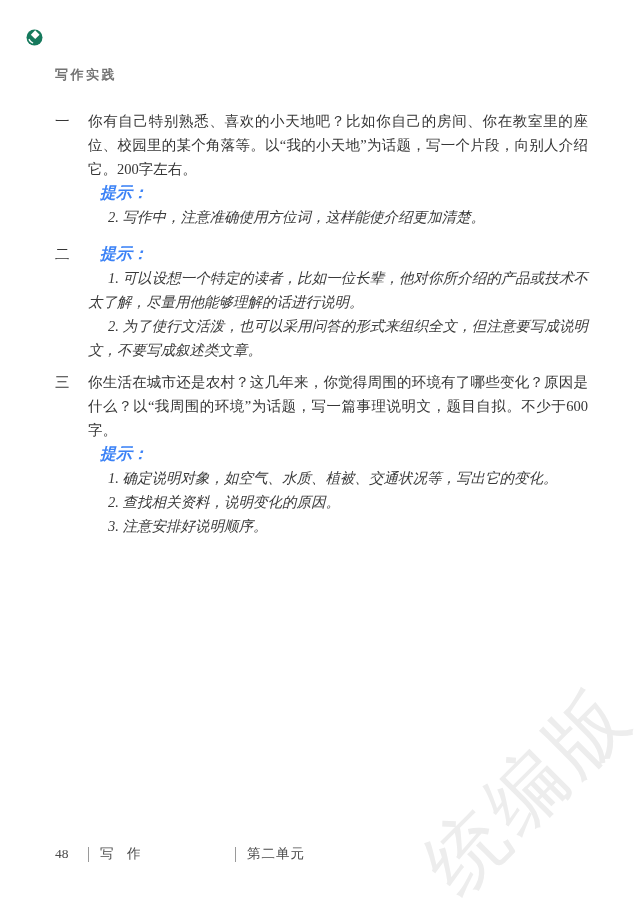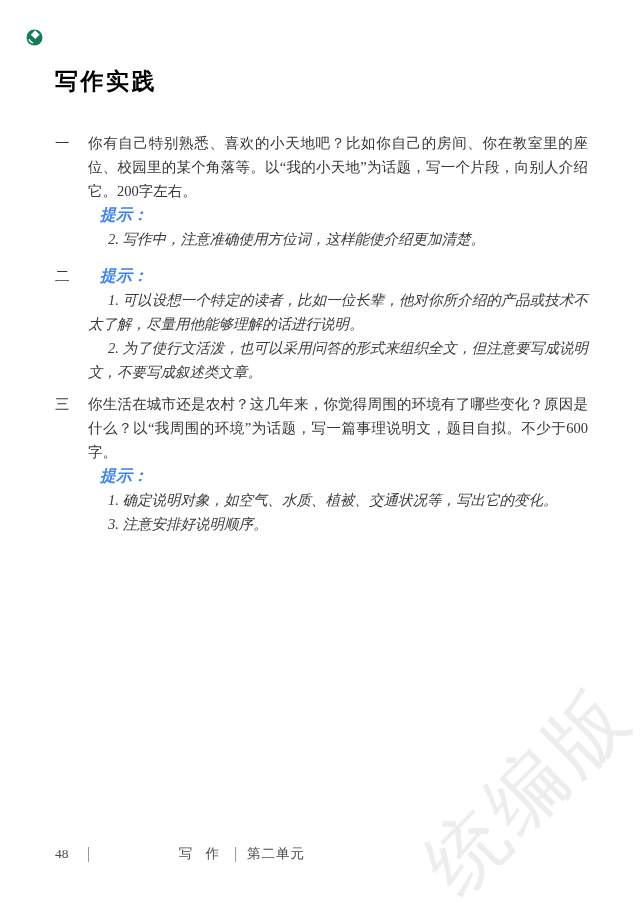--- a/index.html
+++ b/index.html
@@ -16,25 +16,25 @@
     overflow:hidden;
   }
   .logo {
     position:absolute; left:26px; top:29px;
     width:17px; height:17px;
   }
   .content {
     position:absolute; left:55px; top:66px; width:533px;
   }
   .title {
-    font-size:23px;
+    font-size:13px;
     font-weight:bold;
     letter-spacing:2.5px;
-    color:#000000;
-    margin-bottom:34px;
+    color:#737373;
+    margin-bottom:25px;
   }
   .exercise { display:flex; }
   .exercise.gap-lg { margin-bottom:13px; }
   .exercise.gap-sm { margin-bottom:8px; }
   .ex-num {
     width:33px; flex-shrink:0;
     font-size:14.5px; line-height:24px;
     letter-spacing:1px;
   }
   .ex-body { flex:1; min-width:0; }
@@ -71,21 +71,21 @@
   .footer {
     position:absolute; left:55px; top:845px; right:39px;
     display:flex; align-items:center;
     font-size:13.5px; color:#4a4a4a;
   }
   .f-pagenum { width:22px; }
   .vbar {
     width:1px; height:15px; background:#9a9a9a;
     margin:0 11px; flex-shrink:0;
   }
-  .f-section { width:124px; letter-spacing:5px;text-align:right; }
+  .f-section { width:124px; letter-spacing:5px; }
   .f-unit { letter-spacing:1px; }
 </style>
 </head>
 <body>
 
 <div class="page">
 
   <div class="logo">
     <svg width="17" height="17" viewBox="0 0 17 17">
       <circle cx="8.5" cy="8.5" r="8" fill="#15795c"></circle>
@@ -115,20 +115,21 @@
         <p class="hint">2. 为了使行文活泼，也可以采用问答的形式来组织全文，但注意要写成说明文，不要写成叙述类文章。</p>
       </div>
     </section>
 
     <section class="exercise">
       <div class="ex-num">三</div>
       <div class="ex-body">
         <p class="ex-text">你生活在城市还是农村？这几年来，你觉得周围的环境有了哪些变化？原因是什么？以“我周围的环境”为话题，写一篇事理说明文，题目自拟。不少于600字。</p>
         <div class="hint-label">提示：</div>
         <p class="hint">1. 确定说明对象，如空气、水质、植被、交通状况等，写出它的变化。</p>
+        <p class="hint">2. 查找相关资料，说明变化的原因。</p>
         <p class="hint">3. 注意安排好说明顺序。</p>
       </div>
     </section>
 
   </div>
 
   <div class="watermark">统编版</div>
 
   <div class="footer">
     <span class="f-pagenum">48</span>

